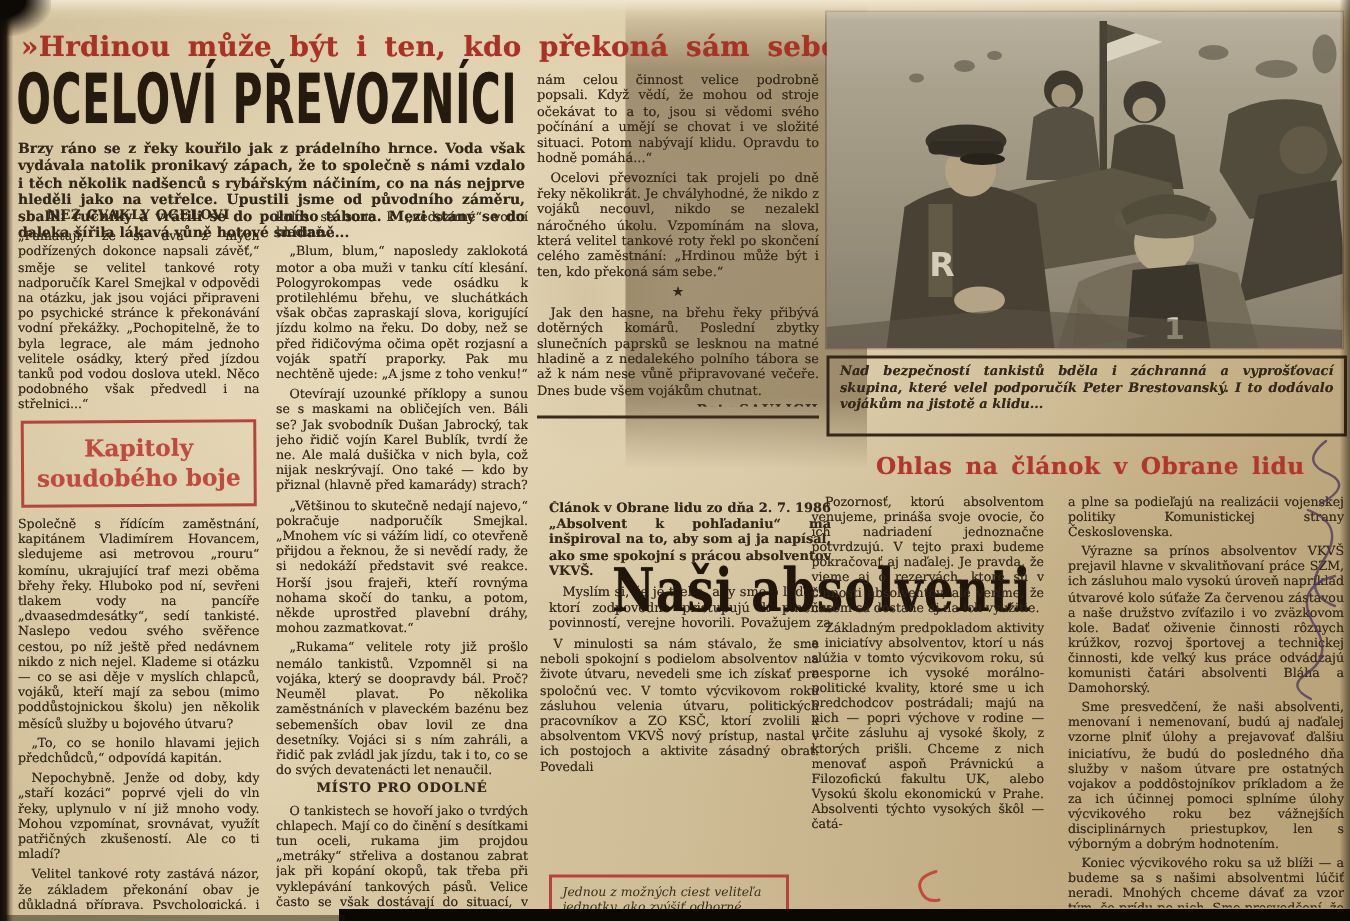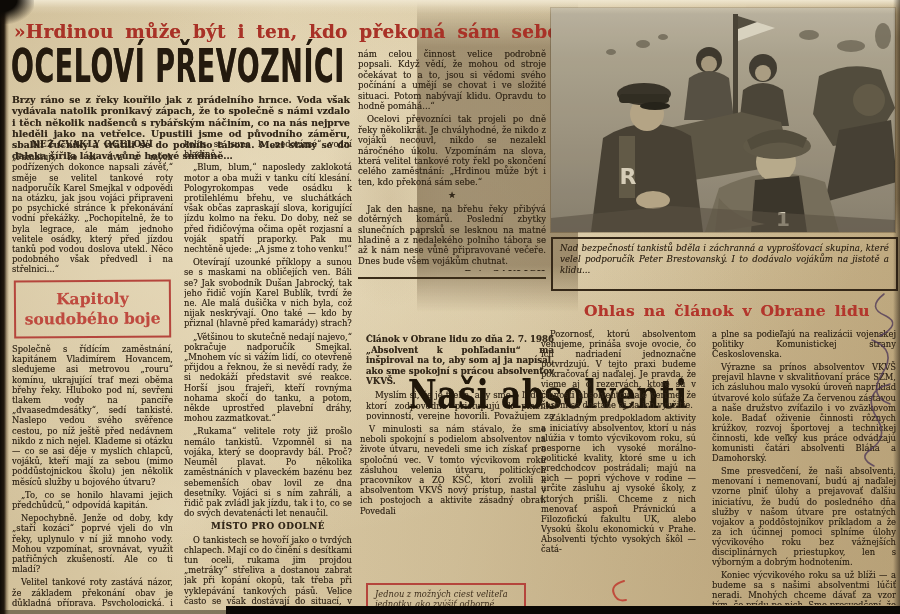--- a/index.html
+++ b/index.html
@@ -67,21 +67,21 @@
     text-shadow:0 0 .6px rgba(25,17,8,.7);}
   .c3c{left:360px;top:424px;width:186px;height:157px;font-size:8.4px;line-height:10.2px;}
   .note-box{position:absolute;left:366px;top:583px;width:160px;height:31px;overflow:hidden;
     border:2px solid #b5453c;padding:4px 7px 2px;font-style:italic;font-size:8.3px;
     line-height:10px;color:#3c2d1b;}
 
   .photo-wrap{position:absolute;left:551px;top:8px;width:344px;height:224px;
     box-shadow:0 0 0 1px rgba(60,45,25,.3);}
   .caption-box{position:absolute;left:551px;top:237px;width:347px;height:54px;
     border:2px solid #352818;padding:4px 7px 20px;font-size:8.7px;line-height:11px;
-    font-style:italic;font-weight:normal;text-align:justify;overflow:hidden;}
+    font-style:italic;font-weight:bold;text-align:justify;overflow:hidden;}
   .cap-credit{display:block;text-align:right;margin-top:-11px;font-style:normal;}
 
   .ohlas-title{position:absolute;left:584px;top:301px;width:280px;white-space:nowrap;
     font-weight:bold;font-size:15.5px;color:#b3362c;word-spacing:3px;letter-spacing:.3px;
     text-shadow:0 0 .5px rgba(179,54,44,.55);}
   .cA{left:541px;top:329px;width:155px;height:276px;font-size:8.4px;line-height:10.1px;}
   .cB{left:712px;top:329px;width:184px;height:276px;font-size:8.4px;line-height:10.1px;}
 
   .scribble{position:absolute;pointer-events:none;}
 </style>

